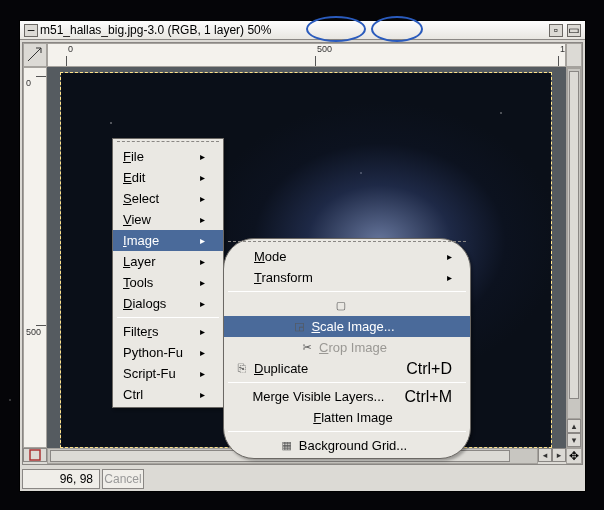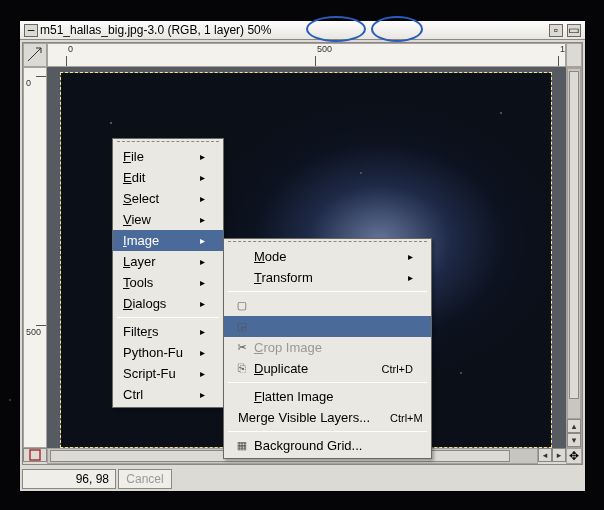--- a/index.html
+++ b/index.html
@@ -147,23 +147,23 @@
     gap:2px;
   }
   .status-cell {
     border:1px solid #8a8784;
     background:#f0eee9;
     display:flex; align-items:center;
     padding: 0 6px;
     font-size:12px;
     color:#000;
   }
-  .coords { width: 94px; justify-content:flex-end; }
+  .coords { width: 78px; justify-content:flex-end; }
   .statmain { flex:1; }
-  .cancel { width:54px; justify-content:center; color:#999; }
+  .cancel { width:42px; justify-content:center; color:#999; }
 
   
   .menu {
     position:absolute;
     background:#eae8e3;
     border:1px solid #6b6864;
     box-shadow: 2px 2px 3px rgba(0,0,0,0.3);
     padding: 2px 0;
     font-size: 13px;
     color:#000;
@@ -173,33 +173,34 @@
     margin: 0 4px 2px;
     border-top: 1px dashed #8a8784;
   }
   .menu-item {
     display:flex;
     align-items:center;
     padding: 2px 18px 2px 10px;
     white-space:nowrap;
     position:relative;
     height: 21px;
+    justify-content: center;
   }
   .menu-item .ul { text-decoration: underline; }
   .menu-item .arrow { margin-left:auto; font-size:10px; padding-left:14px; }
   .menu-item.hl { background:#4a6a9a; color:#fff; }
   .menu-item.disabled { color:#9a9894; }
   .menu .sep { height:1px; background:#b5b2ad; margin:3px 4px; border-bottom:1px solid #fff; }
-  .menu-item .accel { margin-left:auto; padding-left:20px; font-size:11px; color:#000; }
+  .menu-item .accel { margin-left:auto; padding-left:20px; font-size:16px; color:#000; }
   .menu-item .ico {
     width:16px; display:inline-flex; justify-content:center; margin-right:4px;
     font-size:11px; color:#555;
   }
   .menu1 { left: 92px; top: 117px; width: 112px; }
-  .menu2 { left: 203px; top: 217px; width: 209px; }
+  .menu2 { left: 203px; top: 217px; width: 248px; border-radius: 31px; }
 </style>
 </head>
 <body>
 
 <div class="window">
 
   <div class="titlebar">
     <div class="tb-left">
       <div class="tb-btn">–</div>
     </div>
@@ -331,40 +332,41 @@
         <span class="ico"></span>
         <span><span class="ul">T</span>ransform</span>
         <span class="arrow">▸</span>
       </div>
       <div class="sep"></div>
       <div class="menu-item">
         <span class="ico">▢</span>
       </div>
       <div class="menu-item hl">
         <span class="ico">◲</span>
+        <span><span class="ul">S</span>cale Image...</span>
       </div>
       <div class="menu-item disabled">
         <span class="ico">✂</span>
         <span><span class="ul">C</span>rop Image</span>
       </div>
       <div class="menu-item">
         <span class="ico">⎘</span>
         <span><span class="ul">D</span>uplicate</span>
         <span class="accel">Ctrl+D</span>
       </div>
       <div class="sep"></div>
       <div class="menu-item">
         <span class="ico"></span>
-        <span><span class="ul">F</span>latten Image</span>
-      </div>
-      <div class="menu-item">
-        <span class="ico"></span>
         <span>Merge Visible Layers...</span>
         <span class="accel">Ctrl+M</span>
       </div>
+      <div class="menu-item">
+        <span class="ico"></span>
+        <span><span class="ul">F</span>latten Image</span>
+      </div>
       <div class="sep"></div>
       <div class="menu-item">
         <span class="ico">▦</span>
         <span>Background Grid...</span>
       </div>
     </div>
 
 </div>
 
 </body></html>

